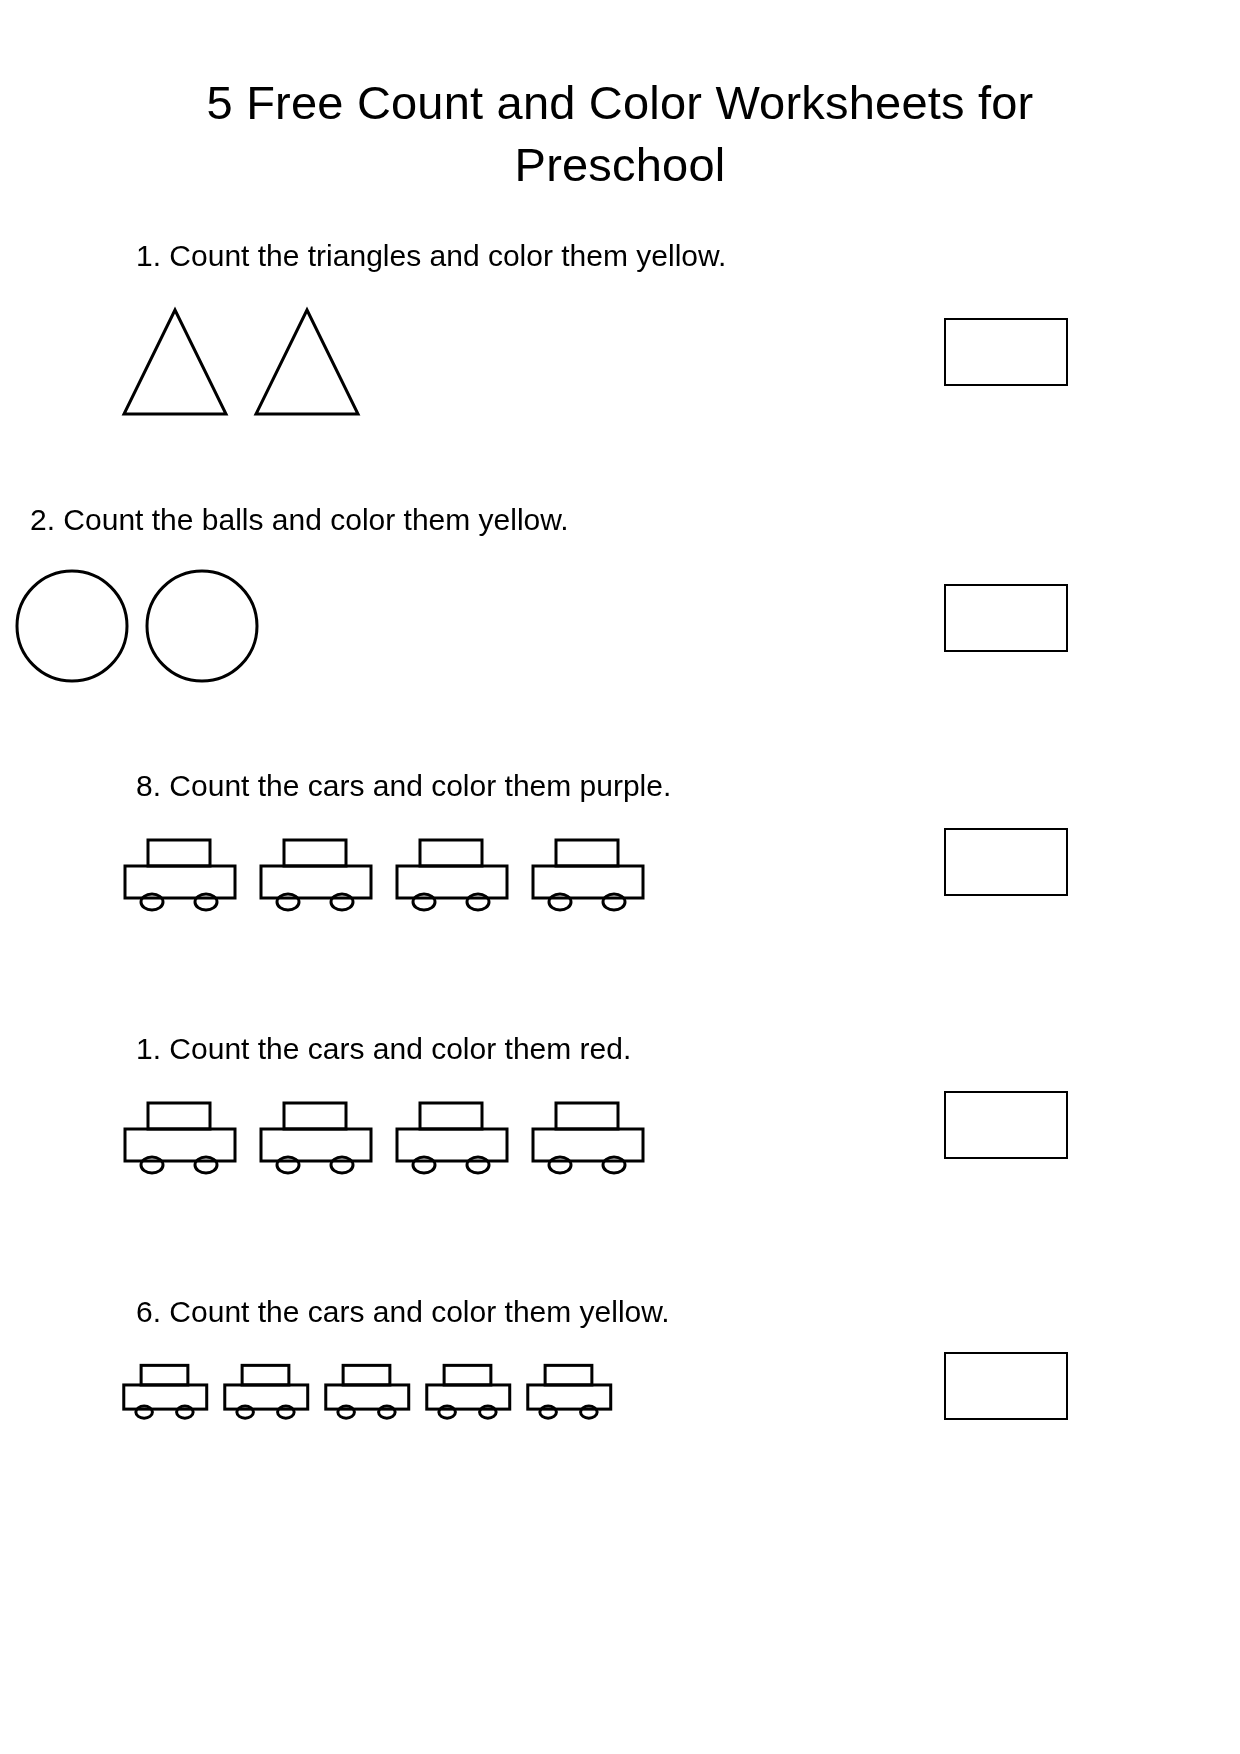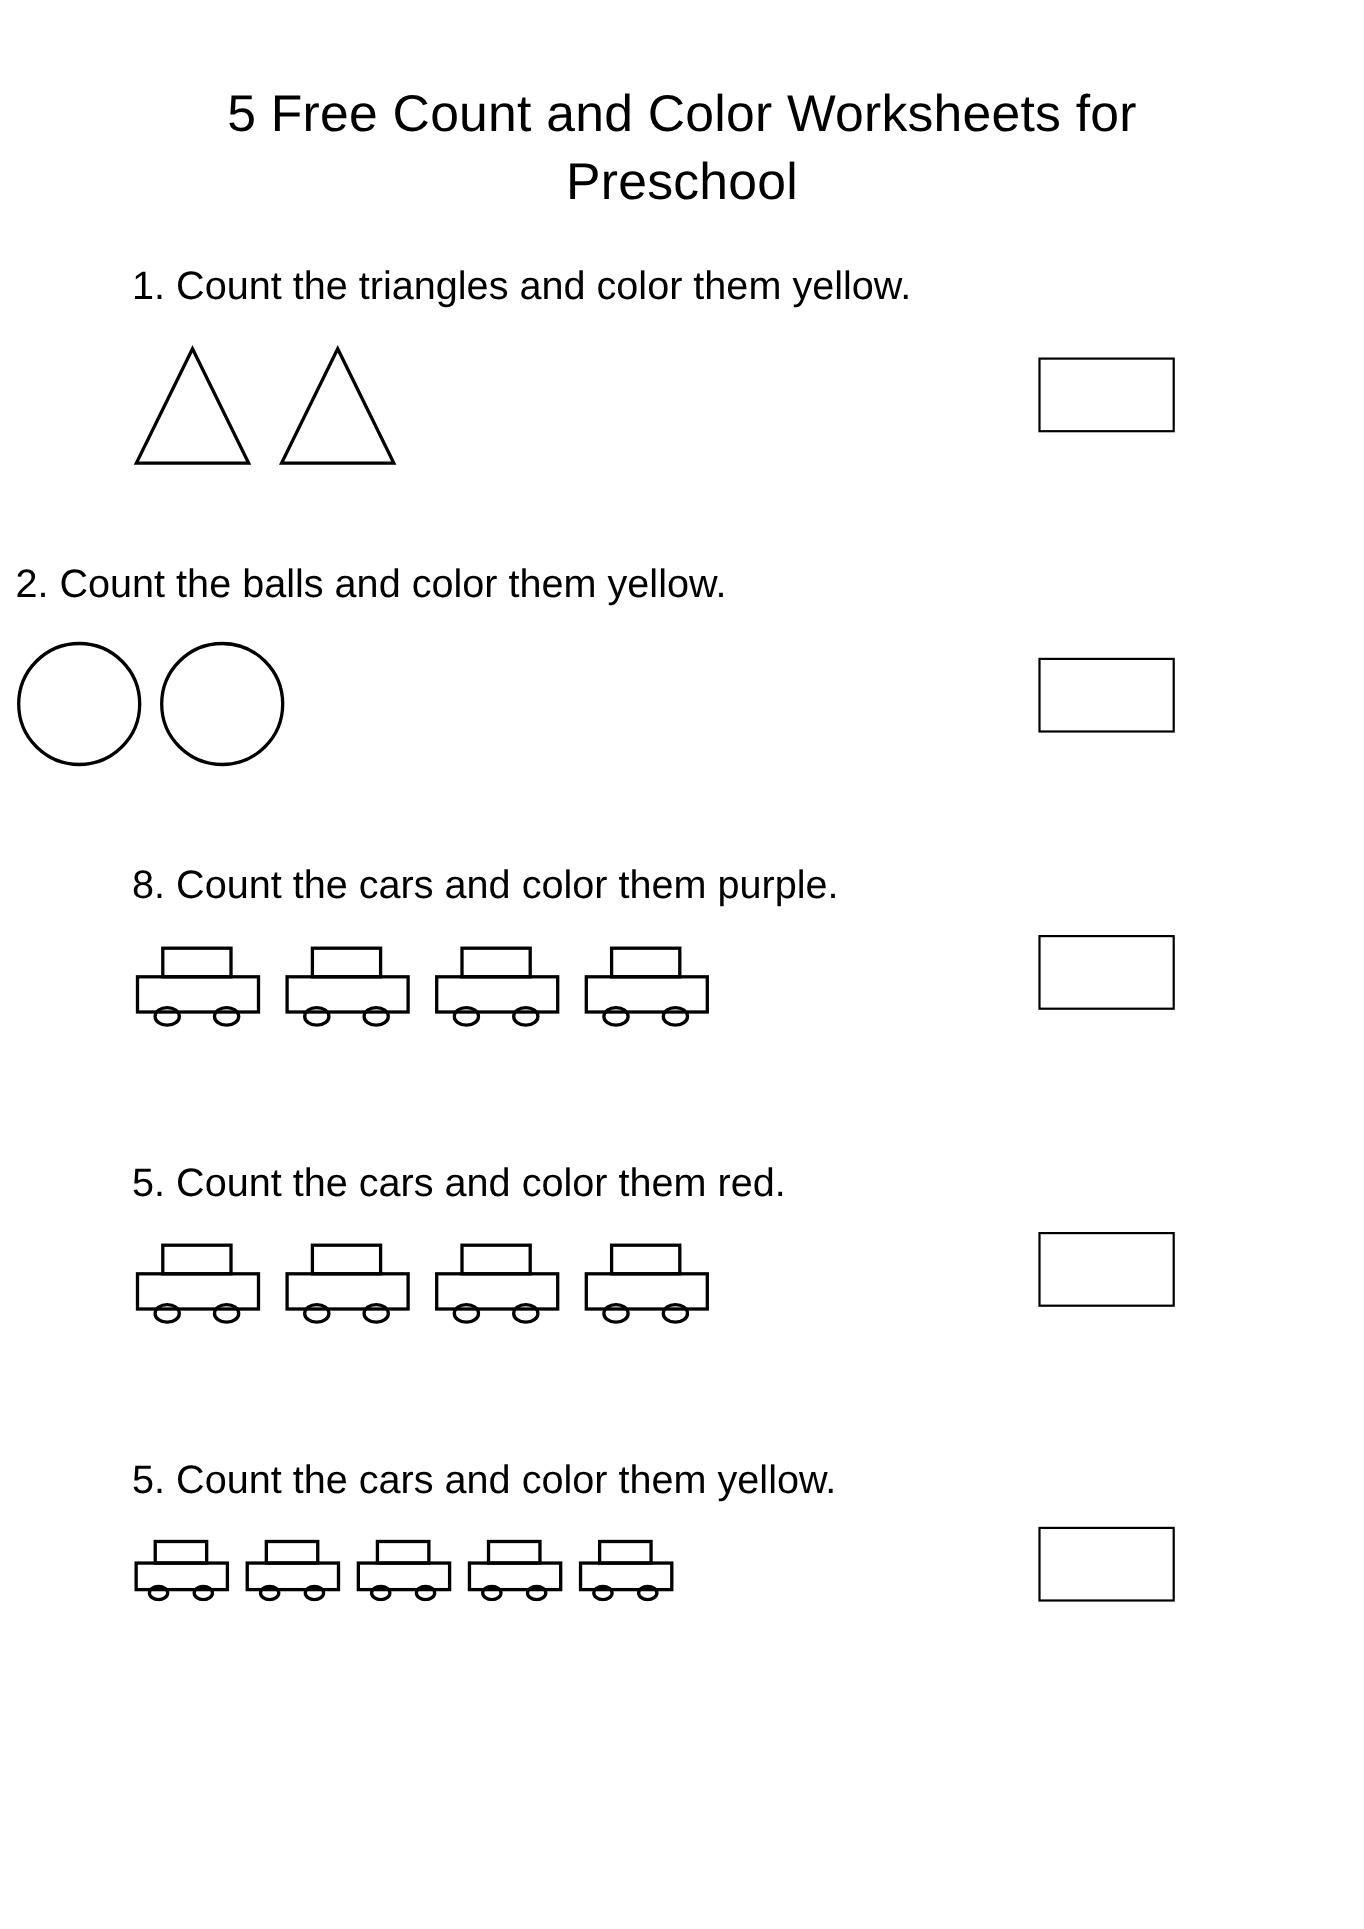--- a/index.html
+++ b/index.html
@@ -32,23 +32,23 @@
     padding-left: 130px;
     padding-right: 130px;
     letter-spacing: 0.2px;
   }
   .task {
     position: relative;
     padding-left: 120px;
     padding-right: 40px;
   }
   .task-prompt {
-    font-size: 36px;
+    font-size: 30px;
     line-height: 1.2;
-    margin: 0;
+    margin: 16px;
     white-space: nowrap;
   }
   .task-body {
     position: relative;
     height: 140px;
     margin-top: 22px;
   }
   .shapes-row {
     position: absolute;
     left: 0;
@@ -149,21 +149,21 @@
             <ellipse cx="32" cy="66" rx="11" ry="8" fill="none" stroke="#000" stroke-width="3"></ellipse>
             <ellipse cx="86" cy="66" rx="11" ry="8" fill="none" stroke="#000" stroke-width="3"></ellipse>
           </svg>
         </span>
       </div>
       <div class="answer-box" style="top:2px; width:124px; height:68px;"></div>
     </div>
   </div>
 
   <div class="task" style="margin-top:95px;">
-    <p class="task-prompt">5. Count the cars and color them red.</p>
+    <p class="task-prompt">1. Count the cars and color them red.</p>
     <div class="task-body" style="height:110px;">
       <div class="shapes-row" style="top:10px;">
         <span class="gap-12">
           <svg width="122" height="76" viewBox="0 0 122 76">
             <rect x="28" y="4" width="62" height="26" fill="none" stroke="#000" stroke-width="3"></rect>
             <rect x="5" y="30" width="110" height="32" fill="none" stroke="#000" stroke-width="3"></rect>
             <ellipse cx="32" cy="66" rx="11" ry="8" fill="none" stroke="#000" stroke-width="3"></ellipse>
             <ellipse cx="86" cy="66" rx="11" ry="8" fill="none" stroke="#000" stroke-width="3"></ellipse>
           </svg>
         </span>
@@ -190,21 +190,21 @@
             <ellipse cx="32" cy="66" rx="11" ry="8" fill="none" stroke="#000" stroke-width="3"></ellipse>
             <ellipse cx="86" cy="66" rx="11" ry="8" fill="none" stroke="#000" stroke-width="3"></ellipse>
           </svg>
         </span>
       </div>
       <div class="answer-box" style="top:2px; width:124px; height:68px;"></div>
     </div>
   </div>
 
   <div class="task" style="margin-top:95px;">
-    <p class="task-prompt">5. Count the cars and color them yellow.</p>
+    <p class="task-prompt">6. Count the cars and color them yellow.</p>
     <div class="task-body" style="height:100px;">
       <div class="shapes-row" style="top:10px;">
         <span class="gap-8">
           <svg width="92" height="58" viewBox="0 0 122 76">
             <rect x="28" y="4" width="62" height="26" fill="none" stroke="#000" stroke-width="4"></rect>
             <rect x="5" y="30" width="110" height="32" fill="none" stroke="#000" stroke-width="4"></rect>
             <ellipse cx="32" cy="66" rx="11" ry="8" fill="none" stroke="#000" stroke-width="4"></ellipse>
             <ellipse cx="86" cy="66" rx="11" ry="8" fill="none" stroke="#000" stroke-width="4"></ellipse>
           </svg>
         </span>

